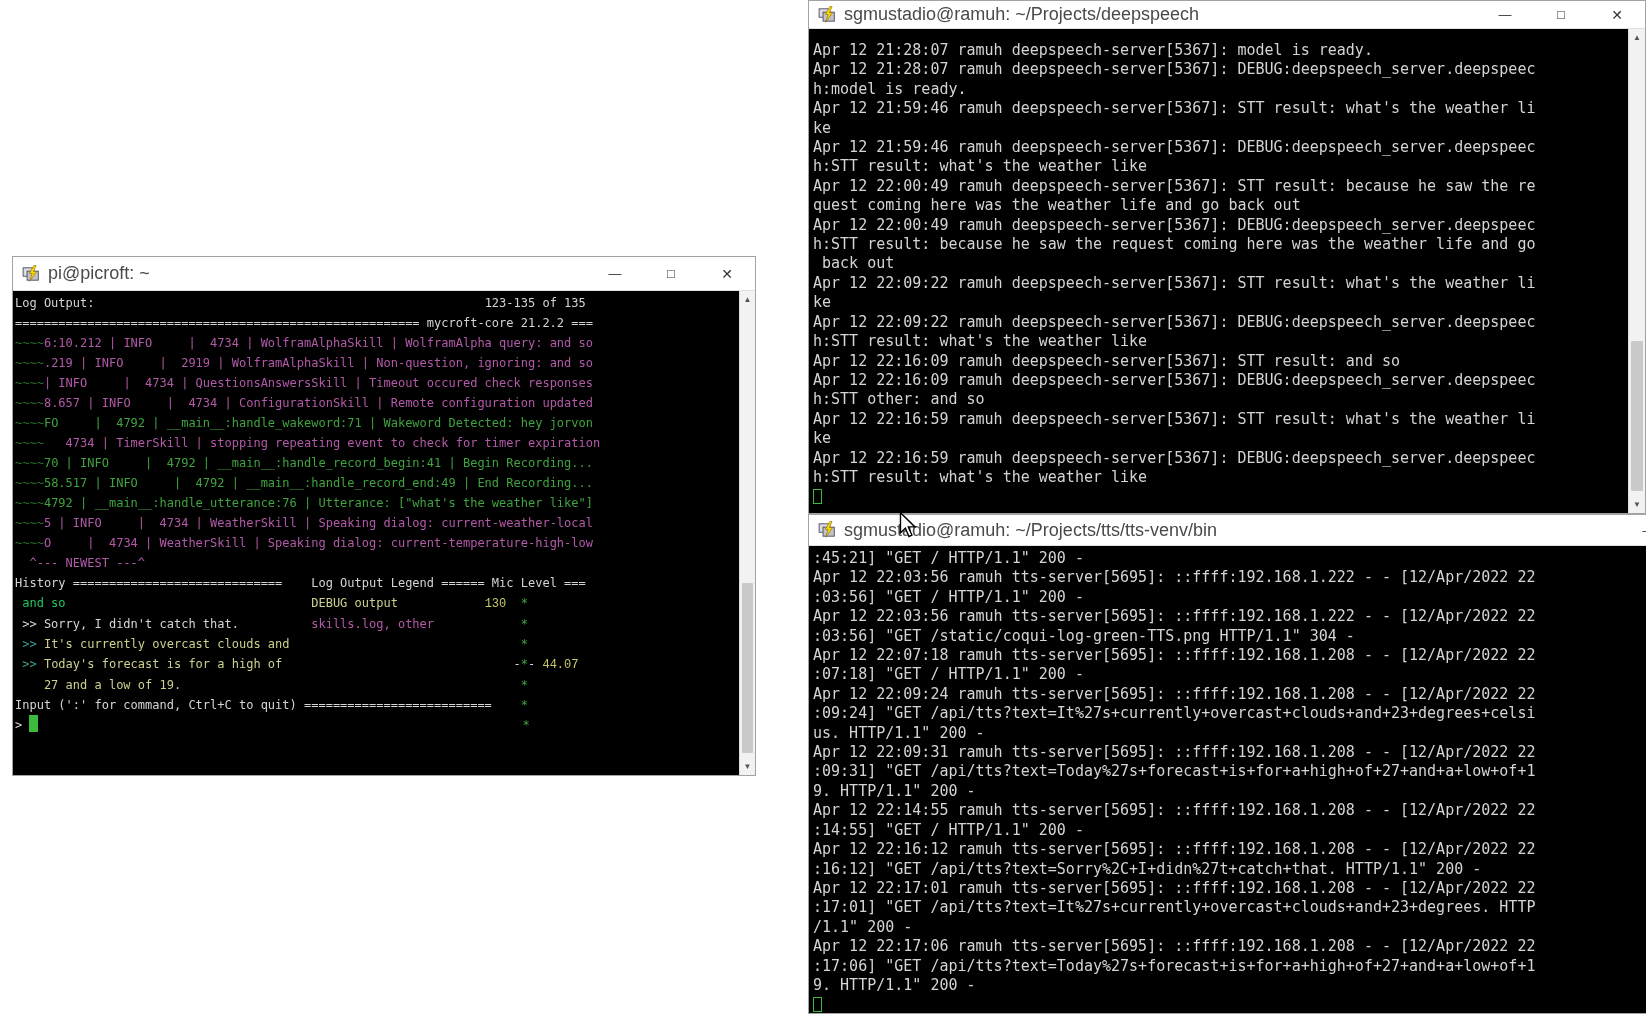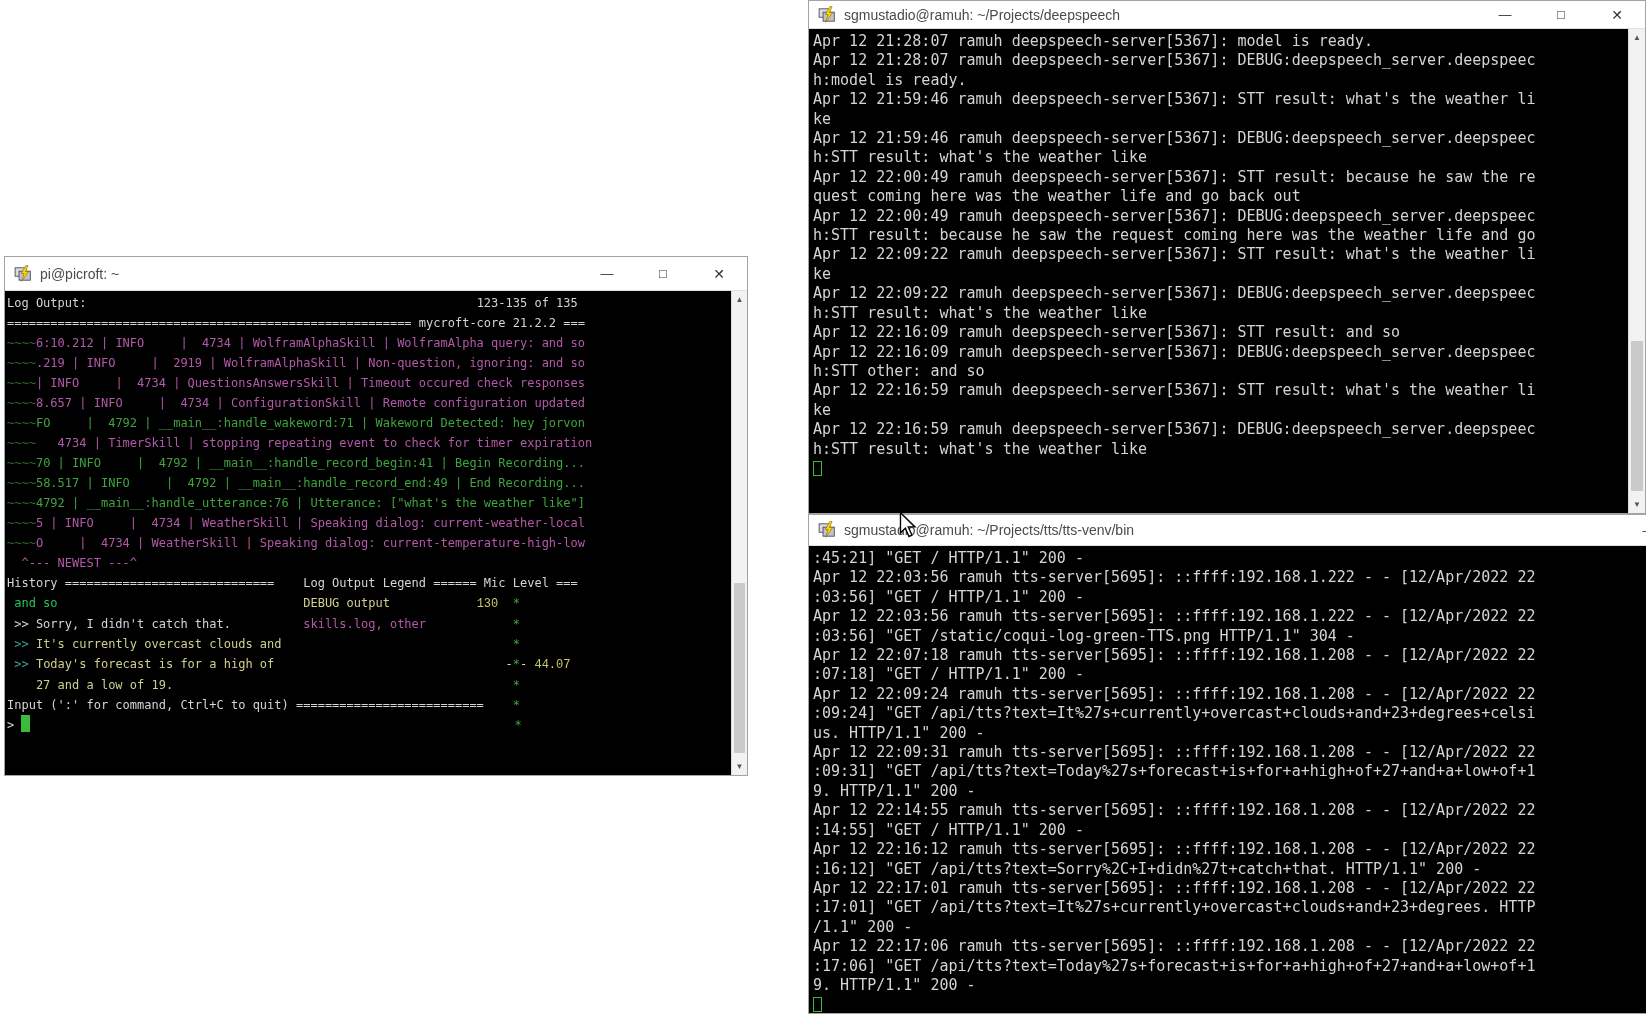--- a/index.html
+++ b/index.html
@@ -7,21 +7,21 @@
     width:1646px;height:1014px;position:relative;overflow:hidden;
     background:#ffffff;font-family:"Liberation Sans", sans-serif;
   }
   .window{position:absolute;background:#000;border:1px solid #a3a3a3;box-sizing:border-box;}
   .titlebar{
     background:#ffffff;display:flex;align-items:center;
     padding:0 0 0 9px;box-sizing:border-box;border-bottom:1px solid #e0e0e0;
   }
   .app-icon{width:18px;height:18px;display:inline-block;flex:0 0 auto;}
   .title{
-    color:#4a4a4a;font-size:14px;margin-left:8px;flex:1 1 auto;
+    color:#4a4a4a;font-size:18px;margin-left:8px;flex:1 1 auto;
     white-space:nowrap;overflow:hidden;
   }
   .controls{display:flex;flex:0 0 auto;height:100%;align-items:center;}
   .ctrl{
     width:56px;text-align:center;color:#333;font-size:13px;line-height:1;
     display:inline-block;cursor:default;
   }
   .ctrl.close{font-size:14px;}
   .term{
     position:absolute;background:#000;overflow:hidden;
@@ -45,30 +45,30 @@
   }
   .sb-btn{
     position:absolute;left:0;width:100%;height:17px;text-align:center;
     color:#555;font-size:8px;line-height:17px;background:#f2f2f2;
   }
   .sb-btn.up{top:0;}
   .sb-btn.down{bottom:0;}
   .sb-thumb{position:absolute;left:2px;right:2px;background:#c9c9c9;border-radius:1px;}
 
   
-  #win-picroft{left:4px;top:256px;width:744px;height:520px;}
+  #win-picroft{left:12px;top:256px;width:744px;height:520px;}
   #win-picroft .titlebar{height:34px;}
   #win-picroft .term{top:34px;left:0;right:16px;bottom:0;font-size:12px;line-height:20px;padding:2px 0 0 2px;}
   #win-picroft .vscroll{top:34px;width:16px;}
   #win-picroft .sb-thumb{bottom:22px;height:170px;}
 
   
   #win-deepspeech{left:808px;top:0;width:838px;height:514px;}
   #win-deepspeech .titlebar{height:28px;}
-  #win-deepspeech .term{top:28px;left:0;right:18px;bottom:0;font-size:15px;line-height:19.4px;padding:3px 0 0 4px;}
+  #win-deepspeech .term{top:28px;left:0;right:18px;bottom:0;font-size:15px;line-height:19.4px;padding:12px 0 0 4px;}
   #win-deepspeech .vscroll{top:28px;}
   #win-deepspeech .sb-thumb{bottom:22px;height:150px;}
 
   
   #win-tts{left:808px;top:514px;width:982px;height:500px;}
   #win-tts .titlebar{height:31px;}
   #win-tts .term{top:31px;left:0;right:18px;bottom:0;font-size:15px;line-height:19.4px;padding:3px 0 0 4px;}
   #win-tts .vscroll{top:31px;}
   #win-tts .sb-thumb{bottom:22px;height:150px;}
 
@@ -145,20 +145,21 @@
       <div class="row"><span class="c-w">Apr 12 21:28:07 ramuh deepspeech-server[5367]: DEBUG:deepspeech_server.deepspeec</span></div>
       <div class="row"><span class="c-w">h:model is ready.</span></div>
       <div class="row"><span class="c-w">Apr 12 21:59:46 ramuh deepspeech-server[5367]: STT result: what's the weather li</span></div>
       <div class="row"><span class="c-w">ke</span></div>
       <div class="row"><span class="c-w">Apr 12 21:59:46 ramuh deepspeech-server[5367]: DEBUG:deepspeech_server.deepspeec</span></div>
       <div class="row"><span class="c-w">h:STT result: what's the weather like</span></div>
       <div class="row"><span class="c-w">Apr 12 22:00:49 ramuh deepspeech-server[5367]: STT result: because he saw the re</span></div>
       <div class="row"><span class="c-w">quest coming here was the weather life and go back out</span></div>
       <div class="row"><span class="c-w">Apr 12 22:00:49 ramuh deepspeech-server[5367]: DEBUG:deepspeech_server.deepspeec</span></div>
       <div class="row"><span class="c-w">h:STT result: because he saw the request coming here was the weather life and go</span></div>
+      <div class="row"><span class="c-w"> back out</span></div>
       <div class="row"><span class="c-w">Apr 12 22:09:22 ramuh deepspeech-server[5367]: STT result: what's the weather li</span></div>
       <div class="row"><span class="c-w">ke</span></div>
       <div class="row"><span class="c-w">Apr 12 22:09:22 ramuh deepspeech-server[5367]: DEBUG:deepspeech_server.deepspeec</span></div>
       <div class="row"><span class="c-w">h:STT result: what's the weather like</span></div>
       <div class="row"><span class="c-w">Apr 12 22:16:09 ramuh deepspeech-server[5367]: STT result: and so</span></div>
       <div class="row"><span class="c-w">Apr 12 22:16:09 ramuh deepspeech-server[5367]: DEBUG:deepspeech_server.deepspeec</span></div>
       <div class="row"><span class="c-w">h:STT other: and so</span></div>
       <div class="row"><span class="c-w">Apr 12 22:16:59 ramuh deepspeech-server[5367]: STT result: what's the weather li</span></div>
       <div class="row"><span class="c-w">ke</span></div>
       <div class="row"><span class="c-w">Apr 12 22:16:59 ramuh deepspeech-server[5367]: DEBUG:deepspeech_server.deepspeec</span></div>

